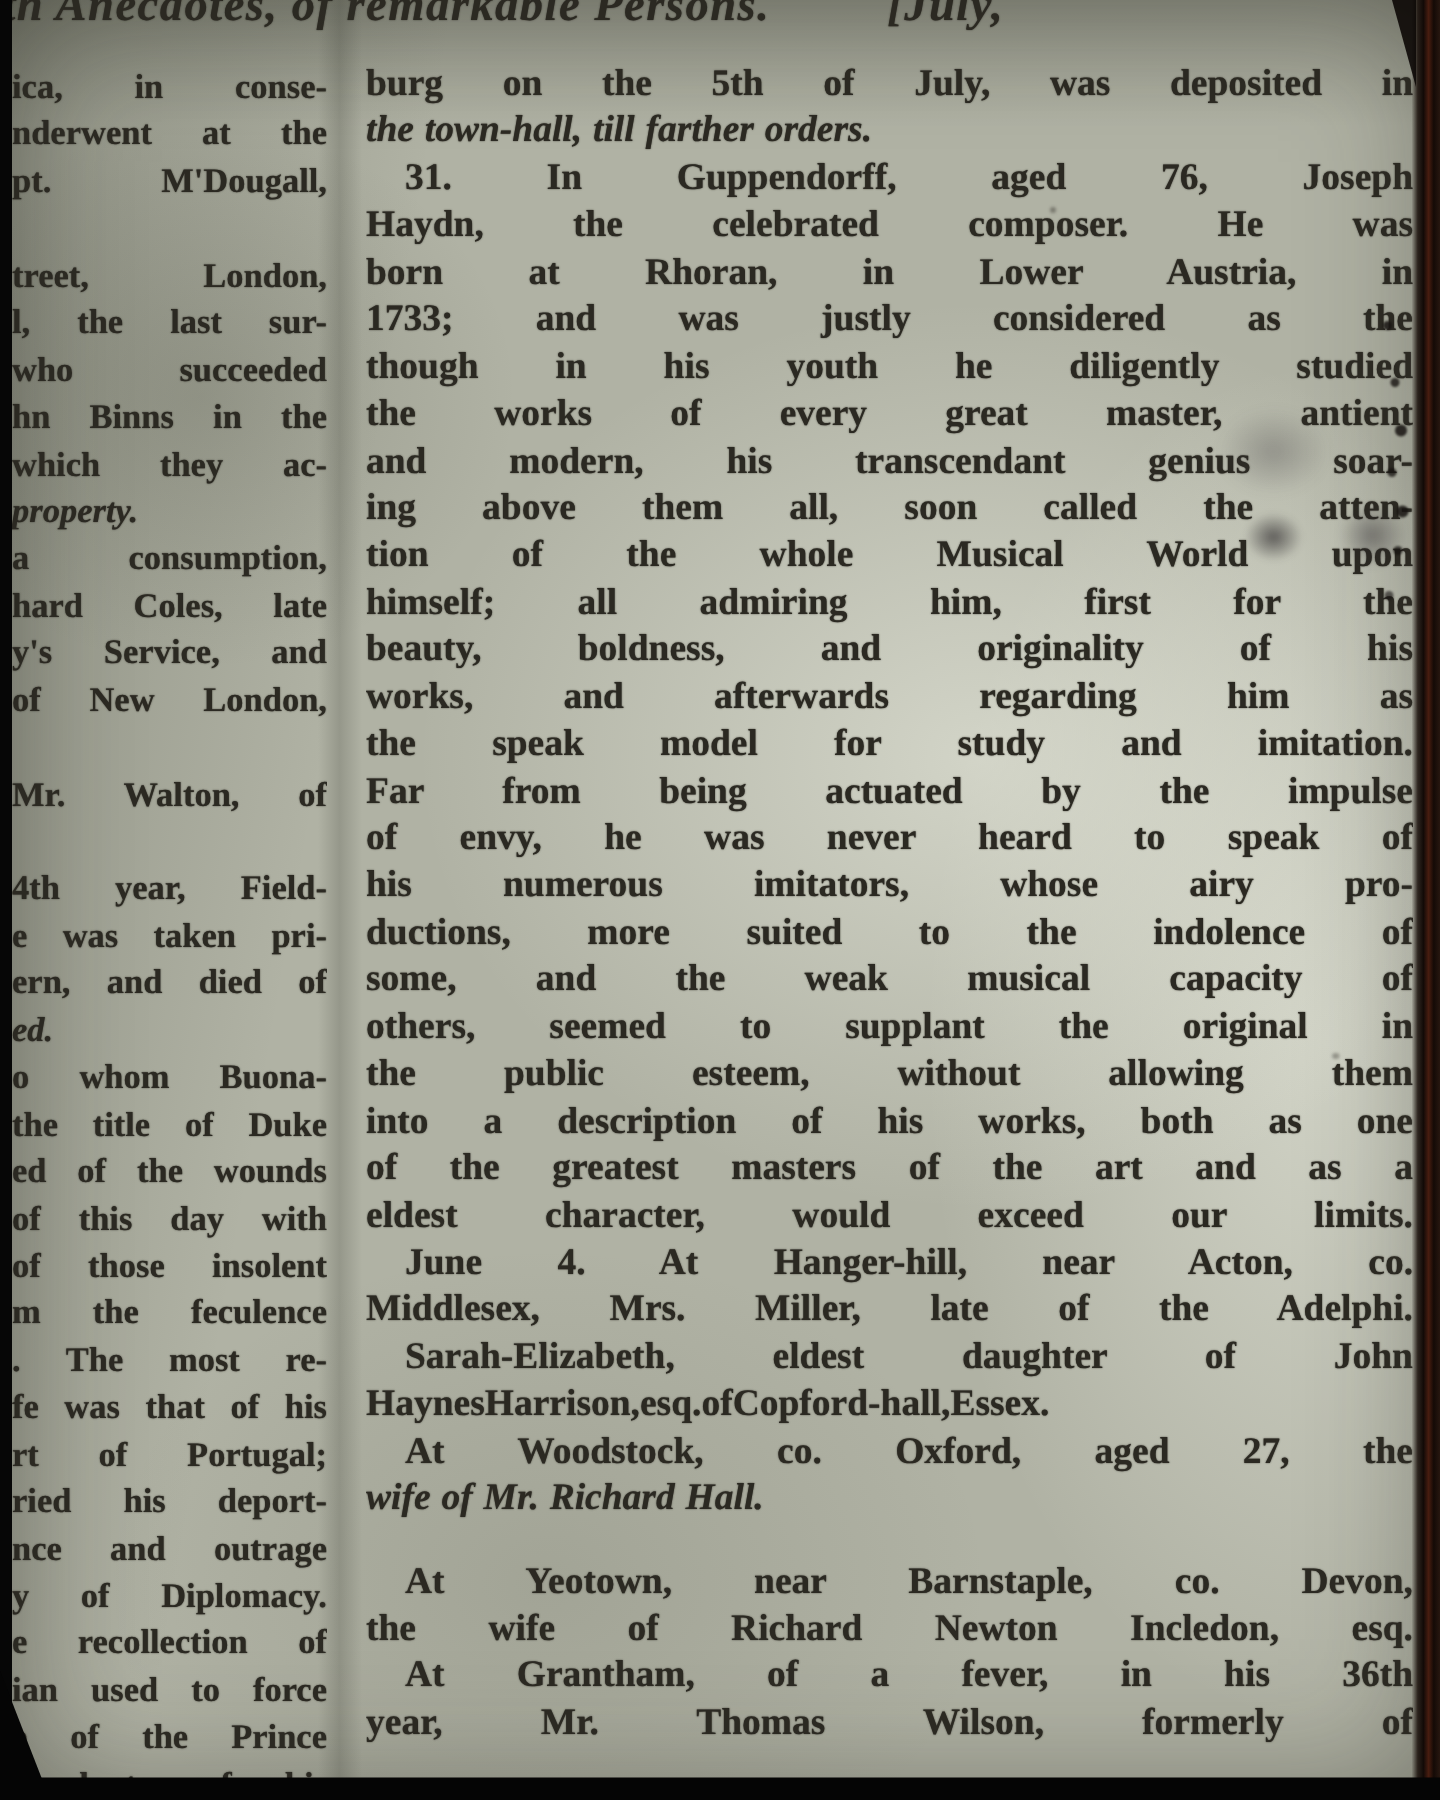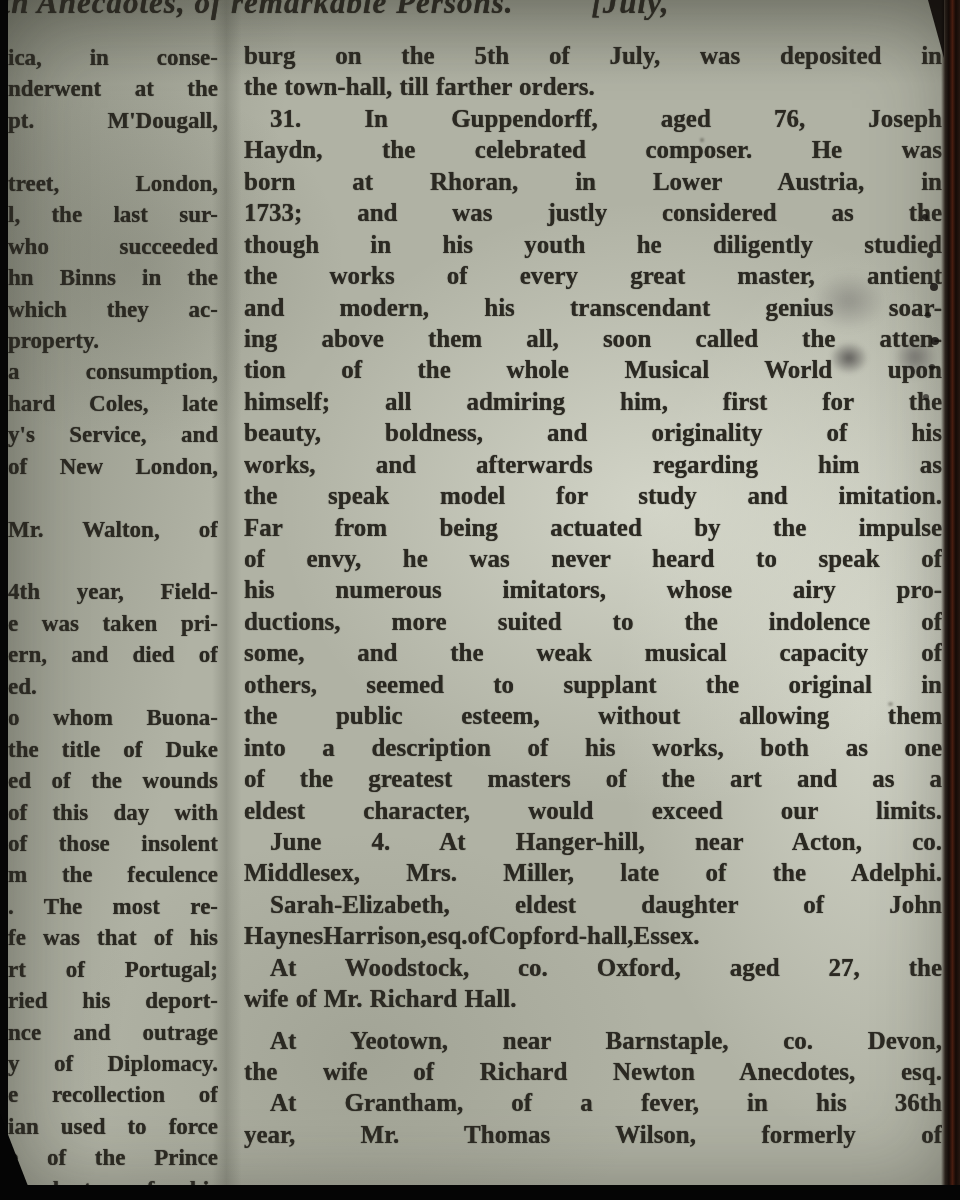--- a/index.html
+++ b/index.html
@@ -32,25 +32,25 @@
   }
   #page-header .bracket { margin-left: 78px; }
   .col { position: absolute; filter: blur(0.35px); }
   #left-column  { left: 8px;   top: 42px; width: 210px; font-size: 23px; }
   #right-column { left: 244px; top: 40px; width: 698px; font-size: 25px; word-spacing: 1px; }
   .line {
     height: 31.45px; line-height: 31.45px;
     overflow: hidden;
     text-align: justify; text-align-last: justify;
   }
-  .line.end    { text-align: right; text-align-last: left; }
+  .line.end    { text-align: right; text-align-last: left; font-style: italic; }
   .line.blank  { visibility: hidden; }
   #left-column  .line.indent { }
   #right-column .line.indent { padding-left: 26px; }
-  .line.gap-before { margin-top: 10px; }
+  .line.gap-before { margin-top: 24px; }
   .italic-lead { }
 
   
   .edge { position: absolute; }
   #left-edge-bar   { left: 0; top: 0; width: 8px; height: 100%; background: #060606; }
   #bottom-edge-bar { left: 0; bottom: 0; width: 100%; height: 15px; background: #050505; }
   #right-edge-strip {
     right: 0; top: 0; width: 19px; height: 100%;
     background: linear-gradient(to right,
       rgba(20,12,8,0) 0%, rgba(24,14,9,0.85) 22%,
@@ -175,21 +175,21 @@
       <div class="line">into a description of his works, both as one</div>
       <div class="line">of the greatest masters of the art and as a</div>
       <div class="line">eldest character, would exceed our limits.</div>
       <div class="line indent"><span class="italic-lead">June 4.</span> At Hanger-hill, near Acton, co.</div>
       <div class="line">Middlesex, Mrs. Miller, late of the Adelphi.</div>
       <div class="line indent">Sarah-Elizabeth, eldest daughter of John</div>
       <div class="line">HaynesHarrison,esq.ofCopford-hall,Essex.</div>
       <div class="line indent">At Woodstock, co. Oxford, aged 27, the</div>
       <div class="line end">wife of Mr. Richard Hall.</div>
       <div class="line indent gap-before">At Yeotown, near Barnstaple, co. Devon,</div>
-      <div class="line">the wife of Richard Newton Anecdotes, esq.</div>
+      <div class="line">the wife of Richard Newton Incledon, esq.</div>
       <div class="line indent">At Grantham, of a fever, in his 36th</div>
       <div class="line">year, Mr. Thomas Wilson, formerly of</div>
     </div>
 
   <div id="column-fold-shadow" class="edge"></div>
 
   <div id="ink-smudge-faint" class="smudge"></div>
   <div id="ink-smudge-dark" class="smudge"></div>
   <div id="ink-smudge-dark2" class="smudge"></div>
   <div id="ink-dot-column" class="smudge"></div>

